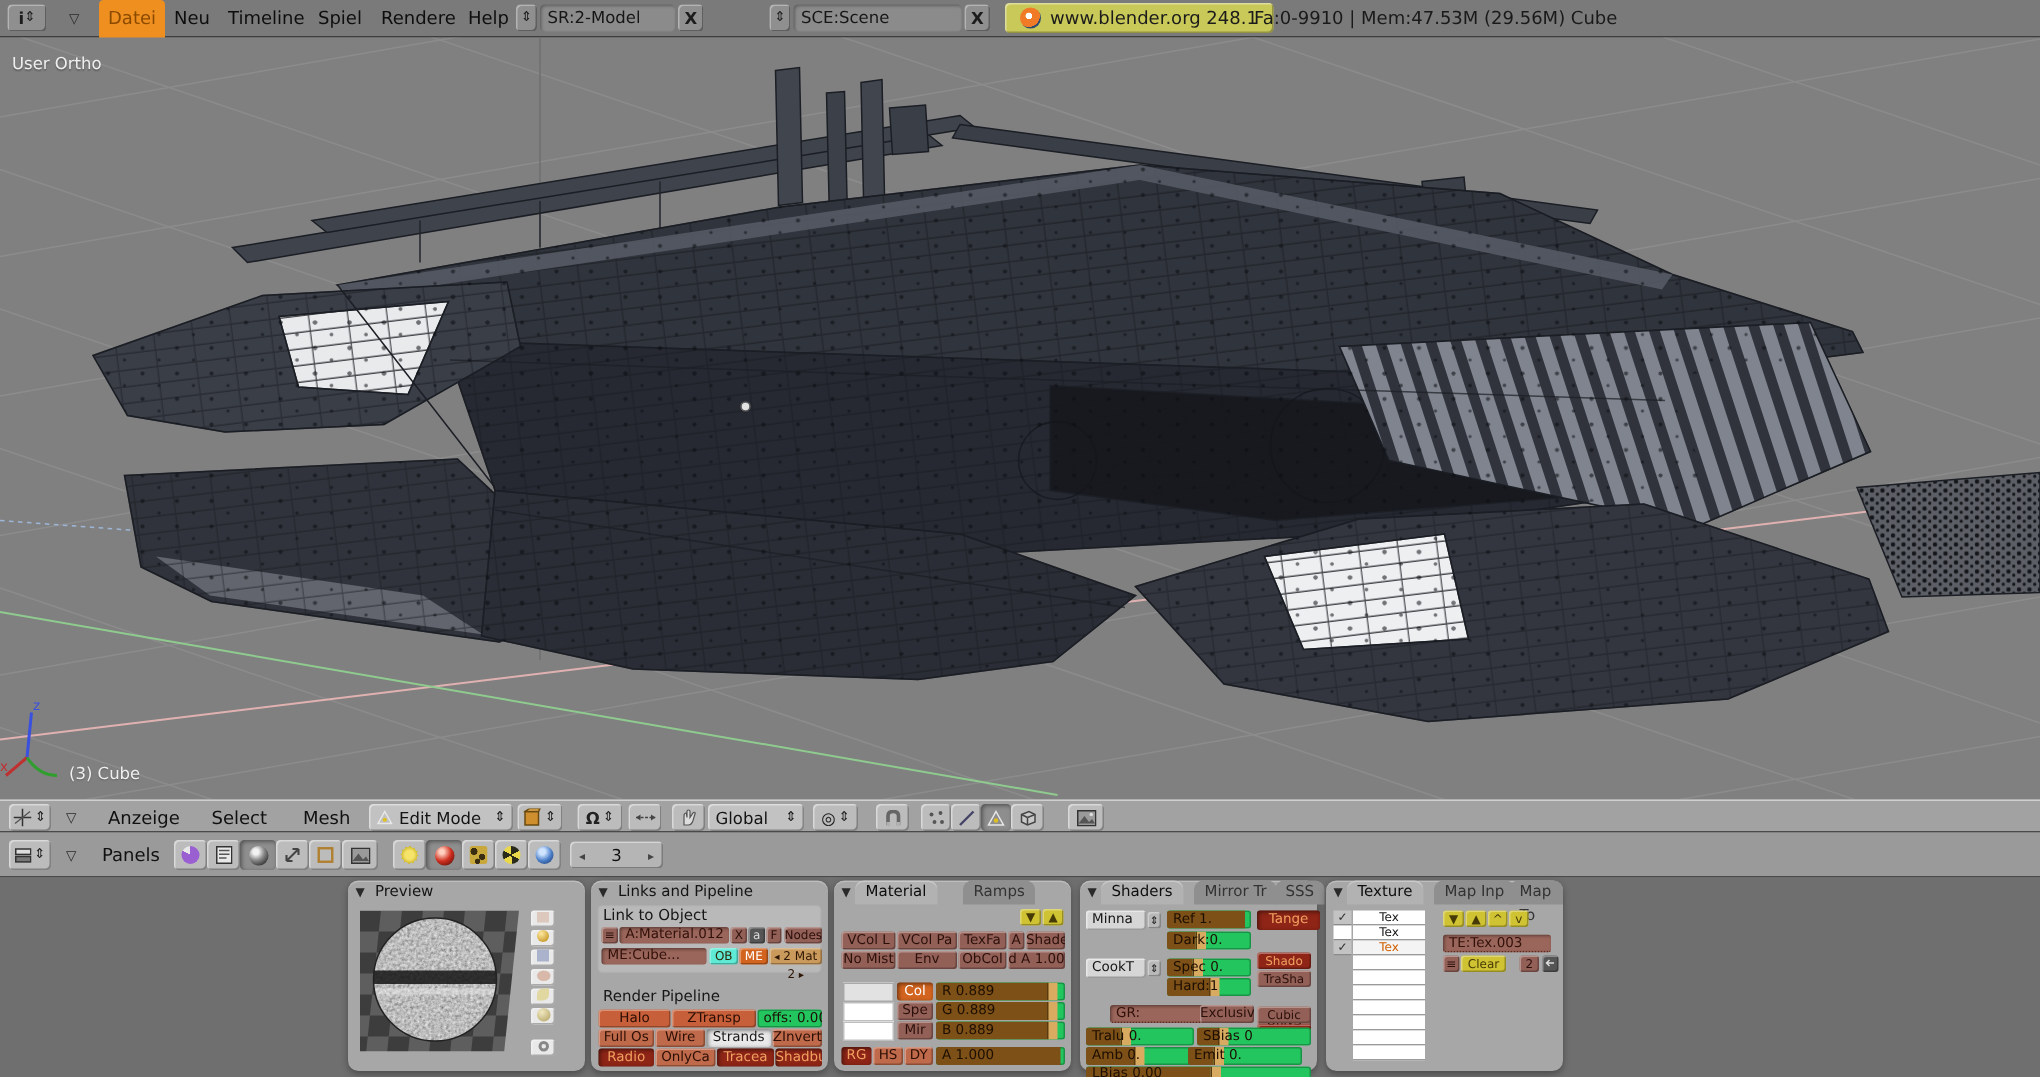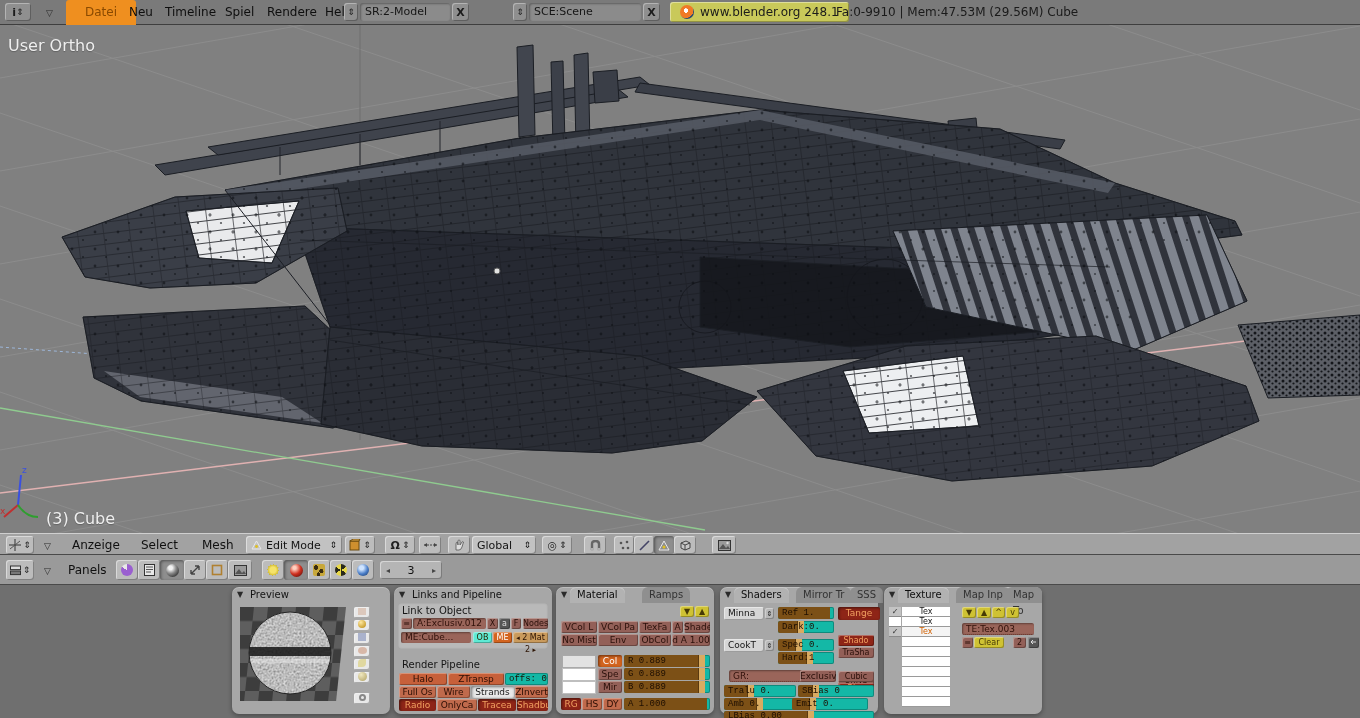--- a/index.html
+++ b/index.html
@@ -3,39 +3,39 @@
 <meta charset="utf-8">
 <style>
   html,body{margin:0;padding:0;background:#555;}
   *{box-sizing:border-box;}
   .app{position:relative;width:1360px;height:718px;overflow:hidden;
        font-family:"DejaVu Sans","Liberation Sans",sans-serif;font-size:11px;color:#111;
        background:#808080;user-select:none;}
   
   .topbar{position:absolute;left:0;top:0;width:1360px;height:25px;background:#7a7a7a;
           border-bottom:1px solid #3e3e3e;}
-  .topbar .menu{position:absolute;top:0;height:31px;line-height:24px;padding:0 19px;color:#0e0e0e;font-size:12px;}
+  .topbar .menu{position:absolute;top:0;height:31px;line-height:24px;padding:0 6px;color:#0e0e0e;font-size:12px;}
   .menu.active{background:#ef8f1f;color:#8a4a00;border-radius:3px;}
   .ibt{position:absolute;top:3px;height:18px;background:#8f8f8f;border-radius:3px;
        box-shadow:inset 1px 1px 0 #ffffff55, inset -1px -1px 0 #00000055;
        display:flex;align-items:center;justify-content:center;color:#1c1c1c;}
   .fldt{position:absolute;top:3px;height:18px;background:#8b8b8b;border-radius:3px;
         box-shadow:inset 1px 1px 2px #00000050;color:#161616;font-size:11px;
         line-height:18px;padding:0 5px;white-space:nowrap;overflow:hidden;}
   .vers{position:absolute;top:2px;height:20px;background:#c9c95a;border-radius:3px;
         box-shadow:inset 1px 1px 0 #ffffff66, inset -1px -1px 0 #00000044;
         display:flex;align-items:center;gap:6px;padding:0 10px;color:#1b1b1b;font-size:12px;}
   .logo{width:14px;height:14px;border-radius:50%;
         background:radial-gradient(circle at 42% 40%, #ffffff 0 18%, #f07a26 20% 62%, #2e4a6e 64%);}
   .stats{position:absolute;top:5px;color:#1a1a1a;font-size:12px;white-space:nowrap;}
   .stepper{font-size:9px;}
   .tri{font-size:9px;color:#2a2a2a;}
   
   .viewport{position:absolute;left:0;top:25px;width:1360px;height:508px;background:#808080;overflow:hidden;}
-  .vplabel{position:absolute;color:#efefef;font-size:16px;text-shadow:0 1px 1px #00000040;}
+  .vplabel{position:absolute;color:#efefef;font-size:11px;text-shadow:0 1px 1px #00000040;}
   
   .v3dh{position:absolute;left:0;top:533px;width:1360px;height:22px;background:#a2a2a2;
         border-top:1px solid #cfcfcf;border-bottom:1px solid #4a4a4a;}
   .v3dh .menu,.bh .menu{position:absolute;top:0;height:22px;line-height:22px;padding:0 6px;color:#101010;font-size:12px;}
   .ib{position:absolute;top:2px;height:18px;background:#bcbcbc;border-radius:3px;
       box-shadow:inset 1px 1px 0 #ffffff70, inset -1px -1px 0 #00000050;
       display:flex;align-items:center;justify-content:center;color:#222;font-size:11px;}
   .ib.on{background:#8e8e8e;box-shadow:inset 1px 1px 3px #00000070;}
   .dd3{position:absolute;top:2px;height:18px;background:#c2c2c2;border-radius:3px;
        box-shadow:inset 1px 1px 0 #ffffff70, inset -1px -1px 0 #00000050;
@@ -69,22 +69,22 @@
   .orb{background:#c7603a;color:#2b0d03}
   .dr{background:#8e2517;color:#f0a060}
   .wt{background:#e9e9e9;color:#1a1a1a}
   .yl{background:#cfc233;color:#463a06}
   .ol{background:#5eead4;color:#2f2806}
   .meb{background:#d3641f;color:#fff}
   .fld{position:absolute;height:12px;background:#9a655a;color:#31110a;font-size:9px;line-height:12px;
        padding:0 4px;border-radius:2px;box-shadow:inset 1px 1px 2px #00000060;white-space:nowrap;overflow:hidden;}
   .dd{position:absolute;height:13px;background:#d6d6d6;color:#151515;font-size:9px;line-height:13px;
       padding:0 4px;border-radius:2px;box-shadow:inset 1px 1px 0 #ffffff70, inset -1px -1px 0 #00000045;}
-  .sl{position:absolute;height:12px;background:#14b8a6;border-radius:2px;overflow:hidden;
-      box-shadow:inset 0 0 0 1px #00000040;font-family:Liberation Mono, monospace;}
+  .sl{position:absolute;height:12px;background:#22c55e;border-radius:2px;overflow:hidden;
+      box-shadow:inset 0 0 0 1px #00000040;}
   .sl i{position:absolute;left:0;top:0;bottom:0;background:#7c5016;}
   .sl u{position:absolute;top:0;bottom:0;width:7px;background:#d9ab61;border-left:1px solid #5a3a10;text-decoration:none;}
   .sl span{position:absolute;left:4px;top:0;font-size:9px;line-height:12px;color:#1d0e02;white-space:nowrap;}
   .lbl{position:absolute;font-size:10px;color:#161616;white-space:nowrap;}
   .inbox{position:absolute;background:#b9b9b9;border-radius:3px;box-shadow:inset 0 0 2px #00000035;}
   .mini{position:absolute;height:11px;font-size:8px;line-height:11px;text-align:center;border-radius:2px;
         box-shadow:inset 1px 1px 0 #ffffff55, inset -1px -1px 0 #00000045;}
   .tslot{position:absolute;left:18px;width:48px;height:10px;background:#fff;border-bottom:1px solid #9a9a9a;
          font-size:8px;line-height:10px;text-align:center;color:#161616;}
   .tchk{position:absolute;left:5px;width:12px;height:10px;background:#c3c3c3;border-bottom:1px solid #8a8a8a;
@@ -472,21 +472,21 @@
     </div>
 
     <div class="panel" style="left:394px;">
       <div class="phead">
         <span class="collapse">▼</span>
         <span class="ptitle">Links and Pipeline</span>
       </div>
       <div class="inbox" style="left:4px;top:16px;width:150px;height:46px;"></div>
       <div class="lbl" style="left:8px;top:18px;">Link to Object</div>
       <div class="mini mr" style="left:7px;top:31px;width:11px;">≡</div>
-      <div class="fld" style="left:19px;top:31px;width:73px;height:11px;line-height:11px;">A:Exclusiv.012</div>
+      <div class="fld" style="left:19px;top:31px;width:73px;height:11px;line-height:11px;">A:Material.012</div>
       <div class="mini mr" style="left:93px;top:31px;width:11px;">X</div>
       <div class="mini" style="left:105px;top:31px;width:11px;background:#555;color:#ddd;">a</div>
       <div class="mini mr" style="left:117px;top:31px;width:10px;">F</div>
       <div class="mini mr" style="left:129px;top:31px;width:25px;">Nodes</div>
       <div class="fld" style="left:7px;top:45px;width:70px;height:11px;line-height:11px;">ME:Cube...</div>
       <div class="mini ol" style="left:79px;top:45px;width:19px;">OB</div>
       <div class="mini meb" style="left:99px;top:45px;width:19px;">ME</div>
       <div class="mini" style="left:119px;top:45px;width:35px;background:#c99a5c;color:#2e1505;">
         <span style="font-size:7px;">◂</span> <span>2 Mat 2</span> <span style="font-size:7px;">▸</span>
       </div>
@@ -583,21 +583,21 @@
       <div class="sl" style="left:58px;top:65px;width:56px;">
           <i style="width:50%"></i>
           <u style="left:50%"></u>
           <span>Hard:1</span>
         </div>
       <div class="mini dr on" style="left:118px;top:48px;width:36px;">Shado</div>
       <div class="mini mr" style="left:118px;top:60px;width:36px;">TraSha</div>
       <div class="mini mr" style="left:118px;top:72px;width:36px;margin-top:16px;">OnlyS</div>
       <div class="mini mr" style="left:118px;top:84px;width:36px;">Cubic</div>
       <div class="mini dr on" style="left:118px;top:96px;width:36px;">Bias</div>
-      <div class="fld" style="left:9px;top:83px;width:92px;border-bottom:1px dotted #5a2a20;">GR:</div>
+      <div class="fld" style="left:20px;top:83px;width:92px;border-bottom:1px dotted #5a2a20;">GR:</div>
       <div class="t mr" style="left:80px;top:83px;width:36px;">Exclusiv</div>
       <div class="sl" style="left:4px;top:98px;width:72px;">
           <i style="width:32%"></i>
           <u style="left:32%"></u>
           <span>Tralu 0.</span>
         </div>
       <div class="sl" style="left:78px;top:98px;width:76px;">
           <i style="width:18%"></i>
           <u style="left:18%"></u>
           <span>SBias 0</span>

